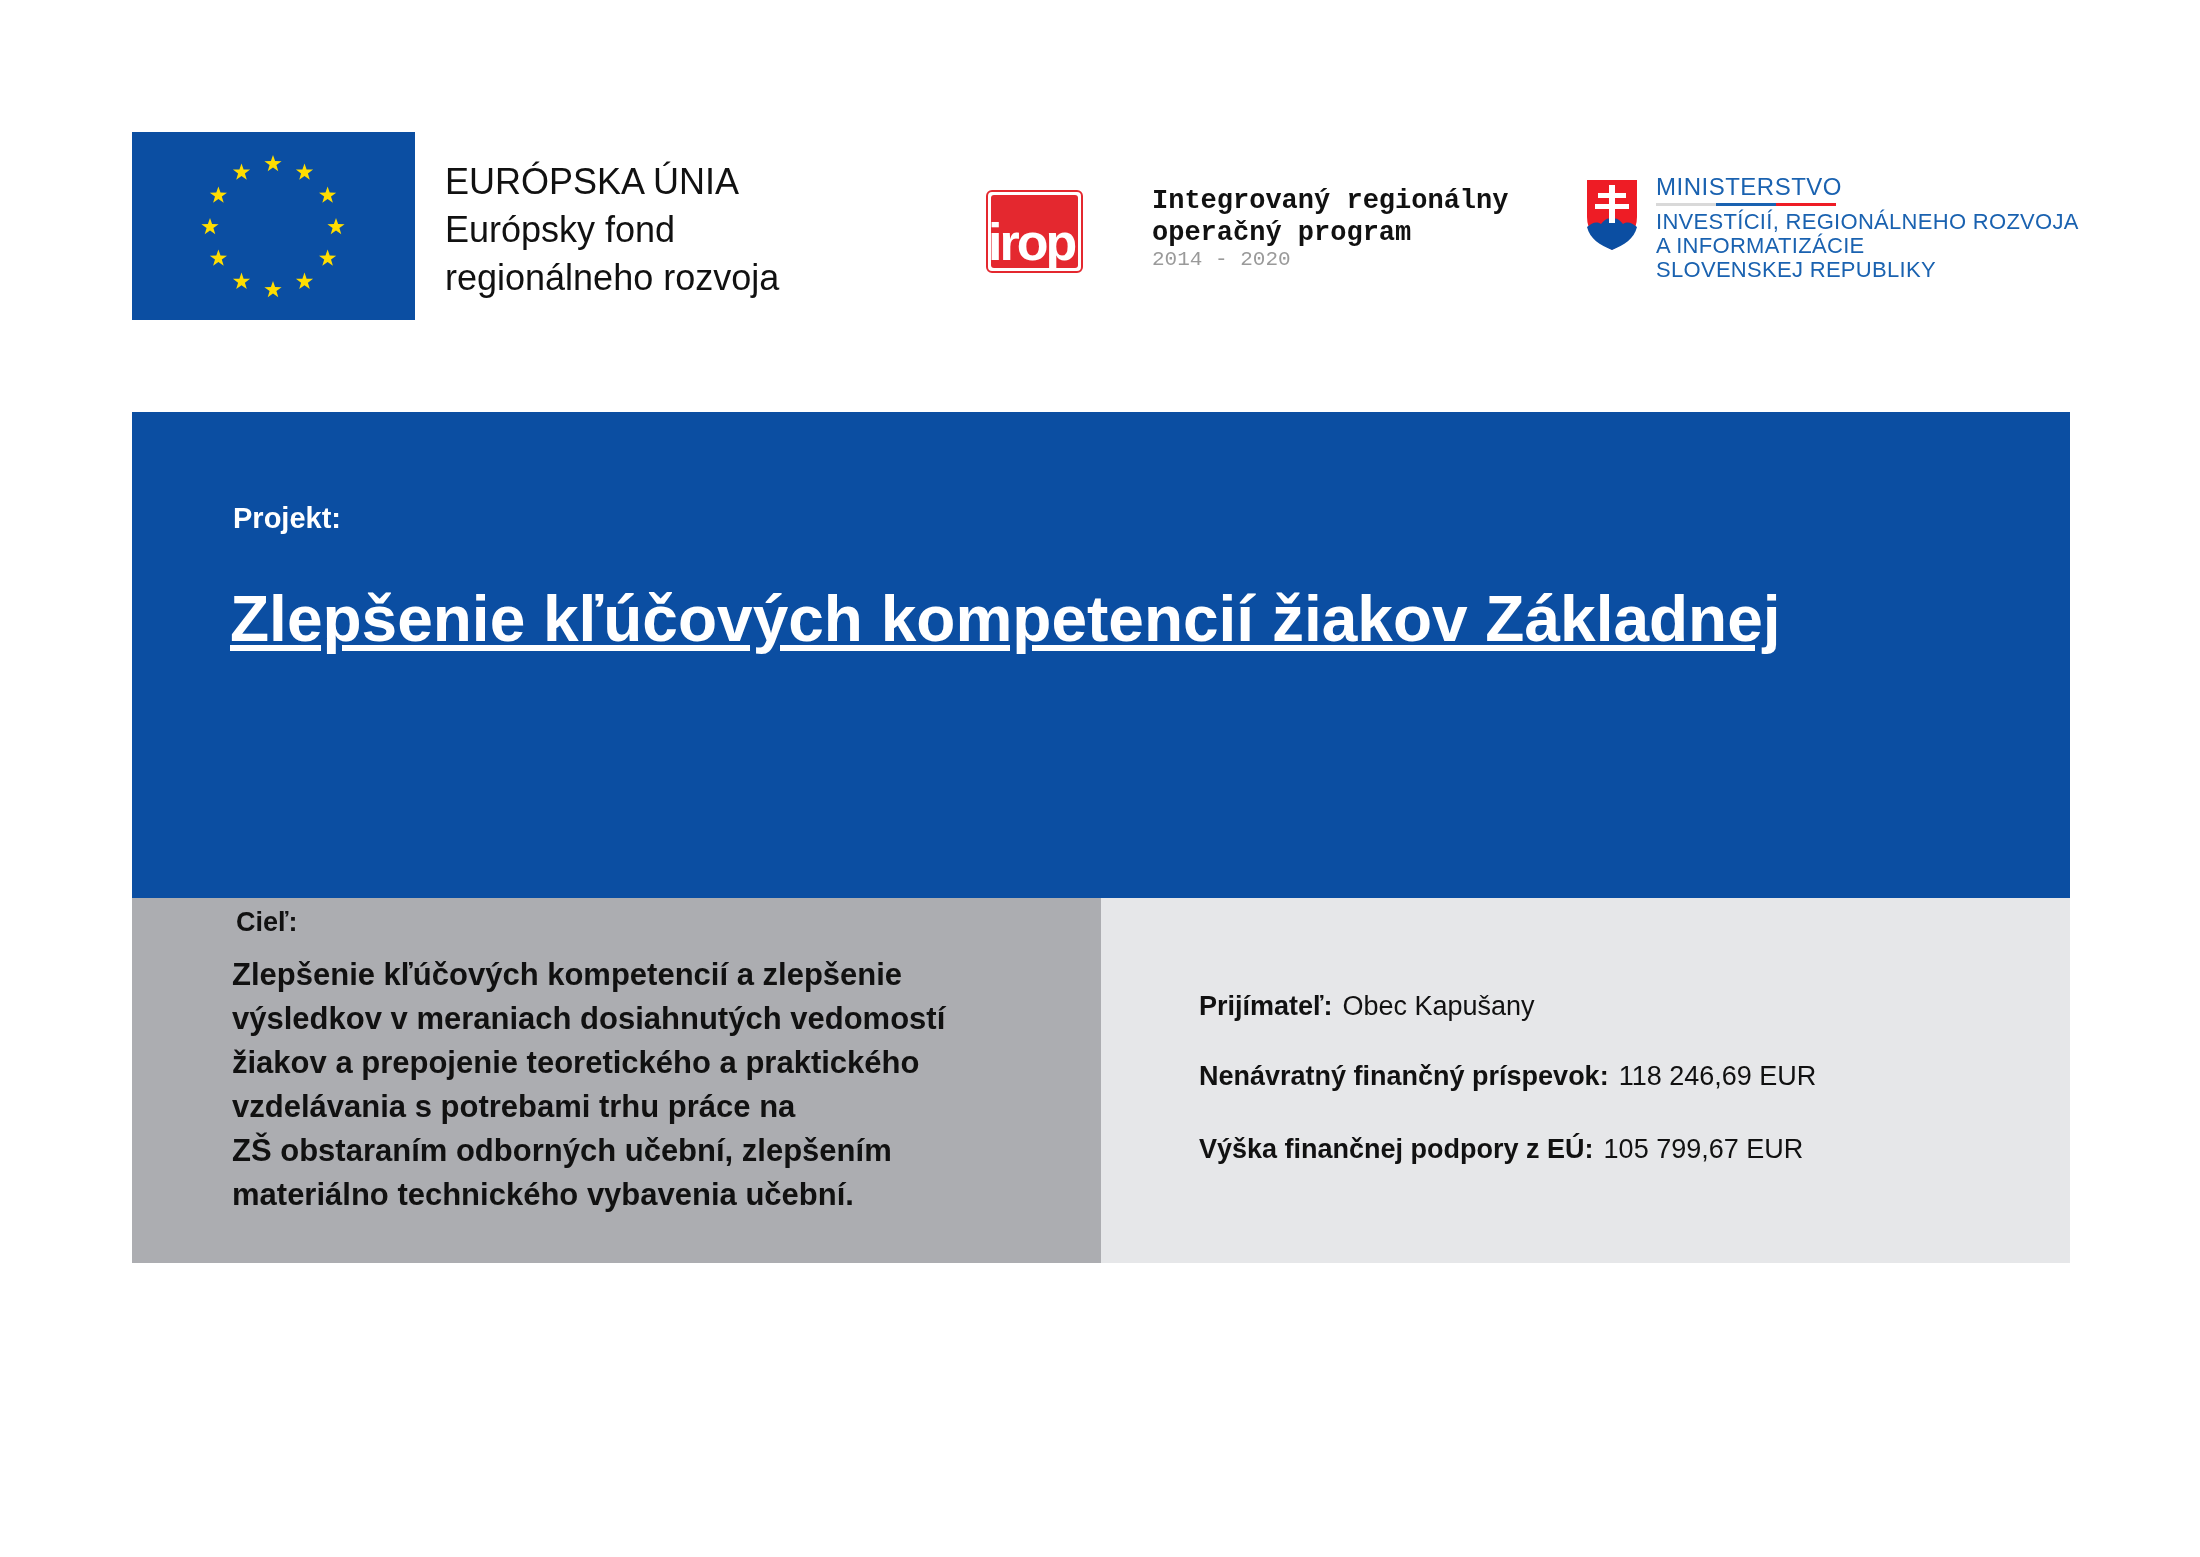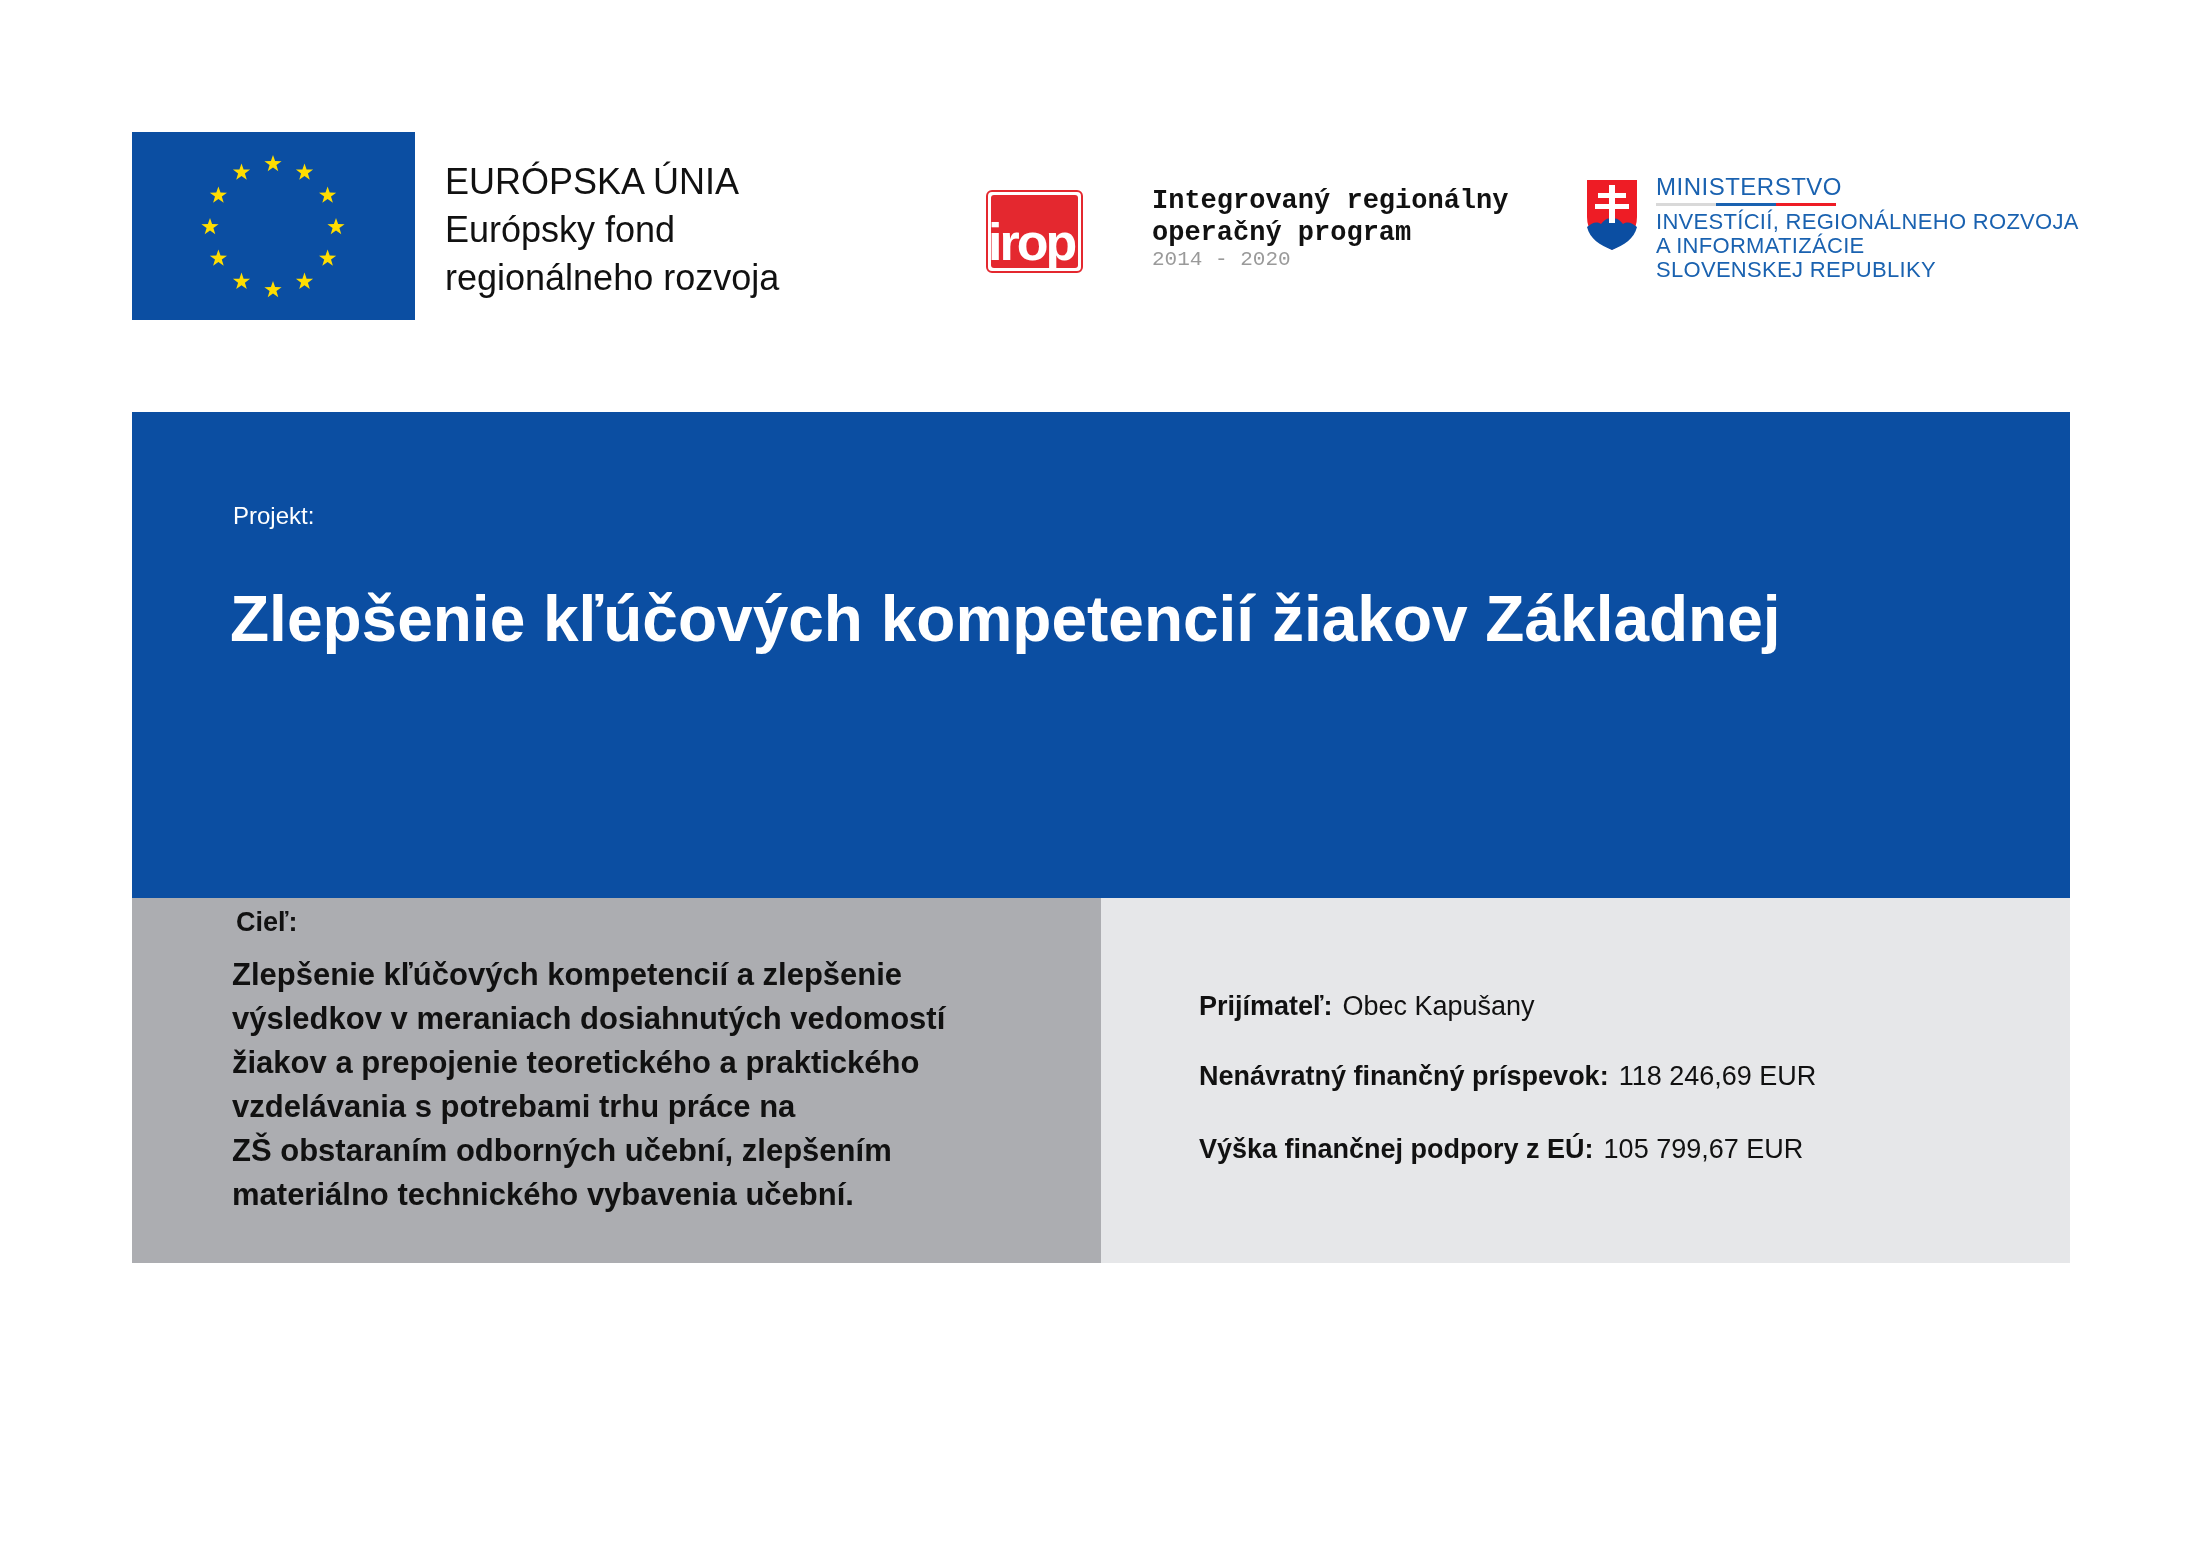--- a/index.html
+++ b/index.html
@@ -25,22 +25,22 @@
   
   #ministry-shield { left: 1584px; top: 177px; width: 56px; height: 75px; }
   #ministry-text { left: 1656px; top: 173px; color: #1a62b0; }
   #ministry-text .head { font-size: 24px; line-height: 28px; letter-spacing: 0.5px; white-space: nowrap; }
   #ministry-text .rule { display: flex; width: 180px; height: 3px; margin: 2px 0 4px 0; }
   #ministry-text .rule span { flex: 1; }
   #ministry-text .line { font-size: 22px; line-height: 24px; letter-spacing: 0.3px; white-space: nowrap; }
 
   
   #banner { left: 132px; top: 412px; width: 1938px; height: 486px; background: #0b4ea2; }
-  #project-label { left: 233px; top: 502px; font-size: 24px; font-weight: normal; color: #ffffff; white-space: nowrap; text-align: center; }
-  #project-title { left: 230px; top: 578px; font-size: 64px; line-height: 82px; font-weight: bold; color: #ffffff; }
+  #project-label { left: 233px; top: 502px; font-size: 29px; font-weight: bold; color: #ffffff; white-space: nowrap; text-align: center; }
+  #project-title { left: 230px; top: 578px; font-size: 64px; line-height: 82px; font-weight: bold; color: #ffffff; text-decoration: underline; }
   #project-title div { white-space: nowrap; }
 
   
   #goal-panel { left: 132px; top: 898px; width: 969px; height: 365px; background: #acadb1; }
   #info-panel { left: 1101px; top: 898px; width: 969px; height: 365px; background: #e6e7e9; }
   #goal-label { left: 236px; top: 907px; font-size: 27px; font-weight: bold; color: #111; white-space: nowrap; }
   #goal-text { left: 232px; top: 953px; font-size: 31px; line-height: 44px; font-weight: bold; color: #111; }
   #goal-text div { white-space: nowrap; }
 
   .info-row { position: absolute; left: 1199px; white-space: nowrap; color: #111; }

